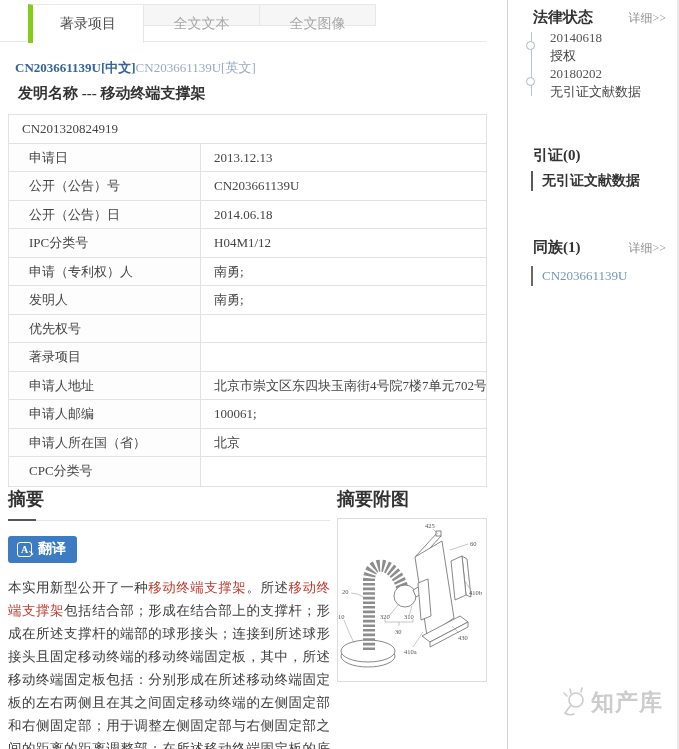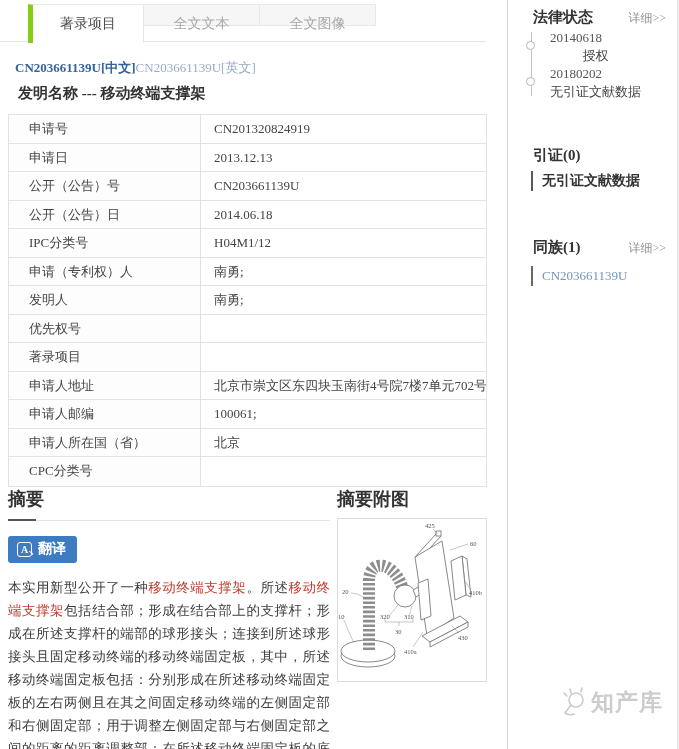--- a/index.html
+++ b/index.html
@@ -57,21 +57,21 @@
   
   .v-divider { position:absolute; left:507px; top:0; width:1px; height:749px; background:#d8d0d4; }
   
   .sidebar { position:absolute; left:508px; top:0; width:171px; height:749px; }
   .sb-head { position:absolute; left:25px; font-size:15px; font-weight:bold; color:#333; }
   .detail-link { position:absolute; right:13px; font-size:12px; color:#8f8f8f; text-decoration:none; cursor:pointer; }
   .timeline { position:absolute; left:23px; top:29px; }
   .timeline-line { position:absolute; left:0; top:3px; width:1px; height:64px; background:#b9c4cc; }
   .tl-event { position:relative; margin-left:19px; }
   .tl-date { font-size:13px; color:#555; line-height:18px; }
-  .tl-status { font-size:13px; color:#444; line-height:18px;text-align:center; }
+  .tl-status { font-size:13px; color:#444; line-height:18px; }
   .tl-dot {
     position:absolute; left:-24px; top:12px; width:9px; height:9px;
     border:1px solid #aab8c2; border-radius:50%; background:#fff;
   }
   .bar-item { border-left:2px solid #5a5a5a; padding-left:9px; }
   .cit-empty { position:absolute; left:23px; top:171px; font-size:14px; font-weight:bold; color:#333; line-height:20px; }
   .family-item { position:absolute; left:23px; top:266px; font-size:13px; line-height:20px; border-left:2px solid #6a6a6a; padding-left:9px; }
   .family-link { color:#7295bf; text-decoration:none; }
   
   .watermark { position:absolute; right:16px; bottom:30px; display:flex; align-items:center; gap:0; }
@@ -93,21 +93,20 @@
 </div>
 
 <div class="doc-links">
   <a href="#" class="doc-link-cn">CN203661139U[中文]</a><a href="#" class="doc-link-en">CN203661139U[英文]</a>
 </div>
 
 <div class="page-title">发明名称 --- 移动终端支撑架</div>
 
 <div class="info-table">
   <div class="info-row">
-      <div class="cell-label">申请号</div>
       <div class="cell-value">CN201320824919</div>
     </div>
   <div class="info-row">
       <div class="cell-label">申请日</div>
       <div class="cell-value">2013.12.13</div>
     </div>
   <div class="info-row">
       <div class="cell-label">公开（公告）号</div>
       <div class="cell-value">CN203661139U</div>
     </div>

